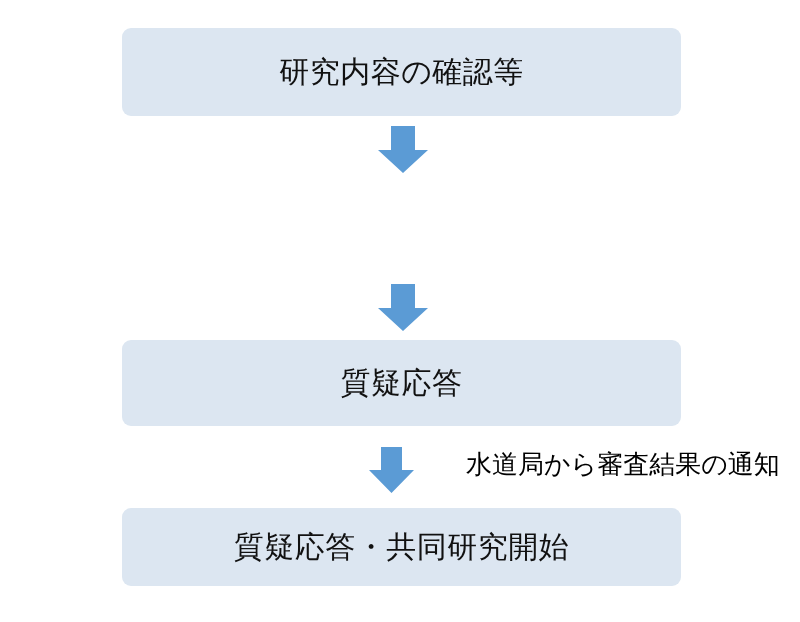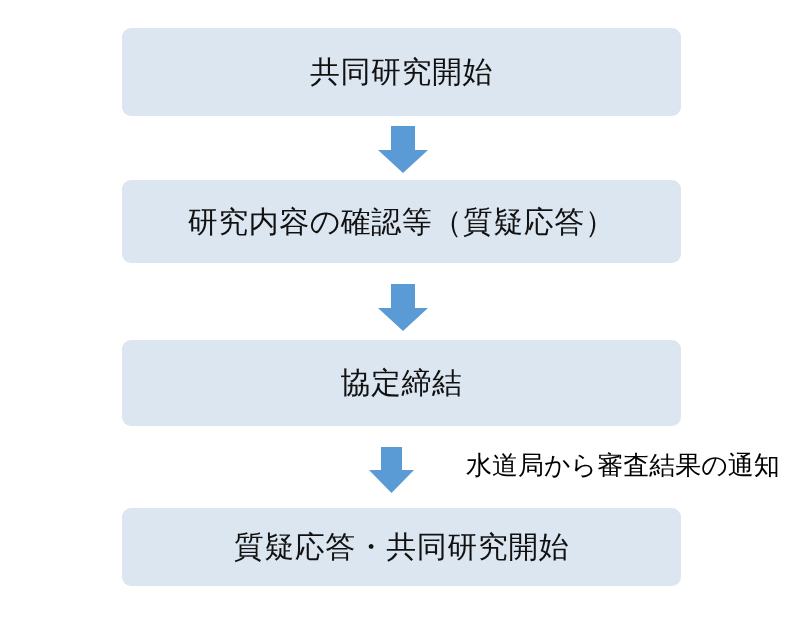--- a/index.html
+++ b/index.html
@@ -43,61 +43,59 @@
     display: block;
     width: 100%;
     height: 100%;
   }
   .side-note {
     position: absolute;
     font-size: 26px;
     color: #000000;
     white-space: nowrap;
     line-height: 1;
+    font-family: Liberation Serif, serif;
   }
 
   
   #box-1 { top: 28px;  height: 88px; }
   #box-2 { top: 180px; height: 83px; }
   #box-3 { top: 340px; height: 86px; }
   #box-4 { top: 508px; height: 78px; }
 
   #arrow-1 { left: 378px; top: 126px; width: 50px; height: 47px; }
   #arrow-2 { left: 378px; top: 284px; width: 50px; height: 47px; }
   #arrow-3 { left: 369px; top: 447px; width: 45px; height: 46px; }
 
   #note-1 { left: 466px; top: 452px; }
 </style>
 </head>
 <body>
 
 <div id="canvas">
 
   <div class="flow-box" id="box-1">
-    <span class="flow-box-label">共同研究開始</span>
+    <span class="flow-box-label">研究内容の確認等</span>
   </div>
 
   <div class="arrow" id="arrow-1">
     <svg viewBox="0 0 50 47" preserveAspectRatio="none" aria-hidden="true">
       <polygon points="13,0 37,0 37,24 50,24 25,47 0,24 13,24" fill="#5b9bd5"></polygon>
     </svg>
   </div>
 
-  <div class="flow-box" id="box-2">
-    <span class="flow-box-label">研究内容の確認等（質疑応答）</span>
-  </div>
 
   <div class="arrow" id="arrow-2">
     <svg viewBox="0 0 50 47" preserveAspectRatio="none" aria-hidden="true">
       <polygon points="13,0 37,0 37,24 50,24 25,47 0,24 13,24" fill="#5b9bd5"></polygon>
     </svg>
   </div>
 
   <div class="flow-box" id="box-3">
-    <span class="flow-box-label">協定締結</span>
+    <span class="flow-box-label">質疑応答</span>
   </div>
 
   <div class="arrow" id="arrow-3">
     <svg viewBox="0 0 45 46" preserveAspectRatio="none" aria-hidden="true">
       <polygon points="12,0 33,0 33,23 45,23 22.5,46 0,23 12,23" fill="#5b9bd5"></polygon>
     </svg>
   </div>
 
   <div class="side-note" id="note-1">水道局から審査結果の通知</div>
 

